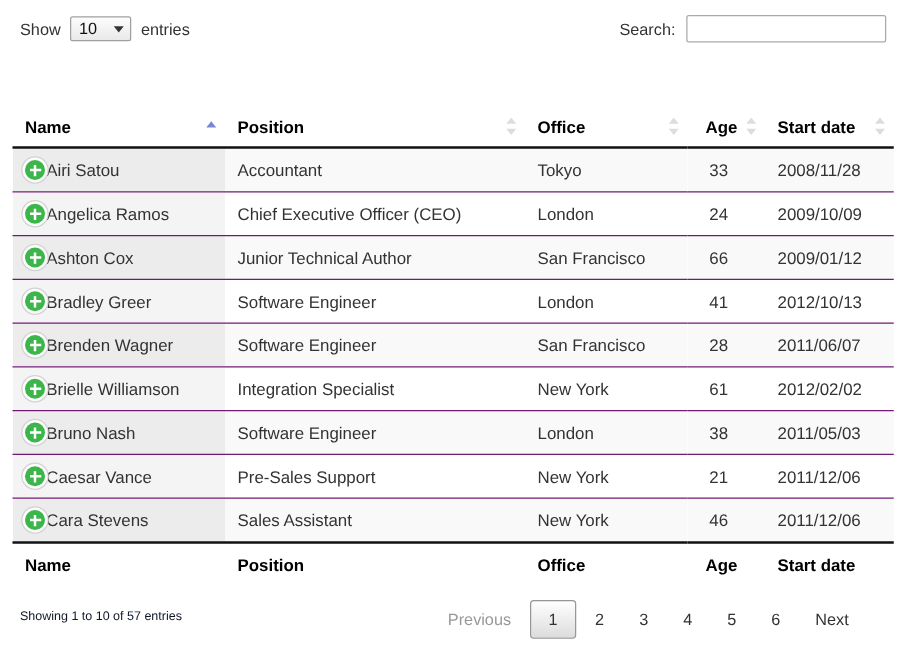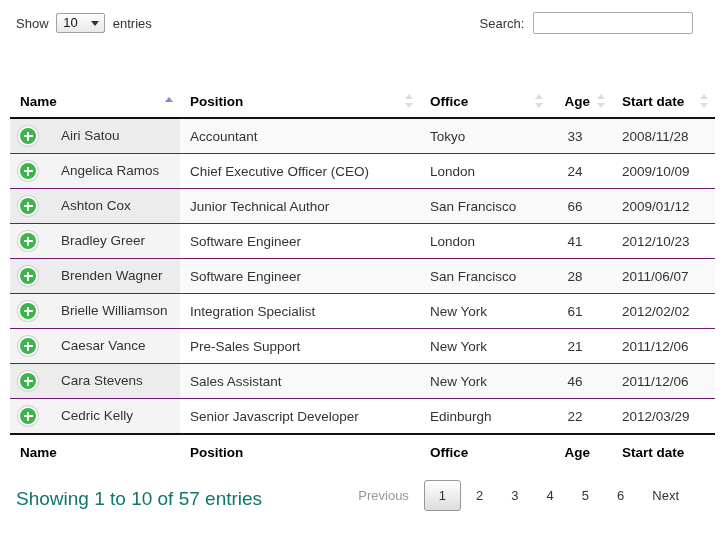--- a/index.html
+++ b/index.html
@@ -58,21 +58,21 @@
     top: 50%;
     margin-top: -2px;
     width: 0; height: 0;
     border-left: 4px solid transparent;
     border-right: 4px solid transparent;
     border-top: 5px solid #333;
   }
 
   .search-control {
     position: absolute;
-    right: 22px;
+    right: 6px;
     top: 12px;
     font-size: 13px;
     color: #333;
     white-space: nowrap;
   }
   .search-control .lbl { margin-right: 5px; vertical-align: middle; }
   .search-control input {
     vertical-align: middle;
     width: 160px;
     height: 22px;
@@ -159,22 +159,22 @@
   table.dt tbody tr.odd td { background: #f9f9f9; }
   table.dt tbody tr.even td { background: #ffffff; }
   
   table.dt tbody tr.odd td.col-name { background: #ececec; }
   table.dt tbody tr.even td.col-name { background: #f4f4f4; }
 
   td.col-name { padding-left: 10px !important; }
 
   .name-cell {
     display: flex;
-    align-items: flex-start;
-    gap: 25px;
+    align-items: center;
+    gap: 1px;
   }
   .expand-icon {
     flex: 0 0 auto;
     width: 16px;
     height: 16px;
     border-radius: 50%;
     background: #3cb54a;
     box-shadow: 0 0 0 2px rgba(255,255,255,0.95), 0 0 0 3px #d2d2d2;
     position: relative;
     cursor: pointer;
@@ -194,22 +194,22 @@
 
   
   .controls-bottom {
     position: relative;
     height: 52px;
   }
   .dt-info {
     position: absolute;
     left: 6px;
     top: 18px;
-    font-size: 19px;
-    color: #0f766e;
+    font-size: 10px;
+    color: #0f172a;
     white-space: nowrap;
   }
   .dt-paginate {
     position: absolute;
     right: 22px;
     top: 10px;
     white-space: nowrap;
     display: flex;
     align-items: center;
   }
@@ -342,21 +342,21 @@
         <tr class="even">
           <td class="col-name">
             <div class="name-cell">
               <span class="expand-icon"></span>
               <span class="name-text">Bradley Greer</span>
             </div>
           </td>
           <td>Software Engineer</td>
           <td>London</td>
           <td class="num">41</td>
-          <td>2012/10/23</td>
+          <td>2012/10/13</td>
         </tr>
         <tr class="odd">
           <td class="col-name">
             <div class="name-cell">
               <span class="expand-icon"></span>
               <span class="name-text">Brenden Wagner</span>
             </div>
           </td>
           <td>Software Engineer</td>
           <td>San Francisco</td>
@@ -368,20 +368,32 @@
             <div class="name-cell">
               <span class="expand-icon"></span>
               <span class="name-text">Brielle Williamson</span>
             </div>
           </td>
           <td>Integration Specialist</td>
           <td>New York</td>
           <td class="num">61</td>
           <td>2012/02/02</td>
         </tr>
+        <tr class="odd">
+          <td class="col-name">
+            <div class="name-cell">
+              <span class="expand-icon"></span>
+              <span class="name-text">Bruno Nash</span>
+            </div>
+          </td>
+          <td>Software Engineer</td>
+          <td>London</td>
+          <td class="num">38</td>
+          <td>2011/05/03</td>
+        </tr>
         <tr class="even">
           <td class="col-name">
             <div class="name-cell">
               <span class="expand-icon"></span>
               <span class="name-text">Caesar Vance</span>
             </div>
           </td>
           <td>Pre-Sales Support</td>
           <td>New York</td>
           <td class="num">21</td>
@@ -391,32 +403,20 @@
           <td class="col-name">
             <div class="name-cell">
               <span class="expand-icon"></span>
               <span class="name-text">Cara Stevens</span>
             </div>
           </td>
           <td>Sales Assistant</td>
           <td>New York</td>
           <td class="num">46</td>
           <td>2011/12/06</td>
-        </tr>
-        <tr class="even">
-          <td class="col-name">
-            <div class="name-cell">
-              <span class="expand-icon"></span>
-              <span class="name-text">Cedric Kelly</span>
-            </div>
-          </td>
-          <td>Senior Javascript Developer</td>
-          <td>Edinburgh</td>
-          <td class="num">22</td>
-          <td>2012/03/29</td>
         </tr>
       </tbody>
     <tfoot>
       <tr>
         <th>Name</th>
         <th>Position</th>
         <th>Office</th>
         <th class="num">Age</th>
         <th>Start date</th>
       </tr>

